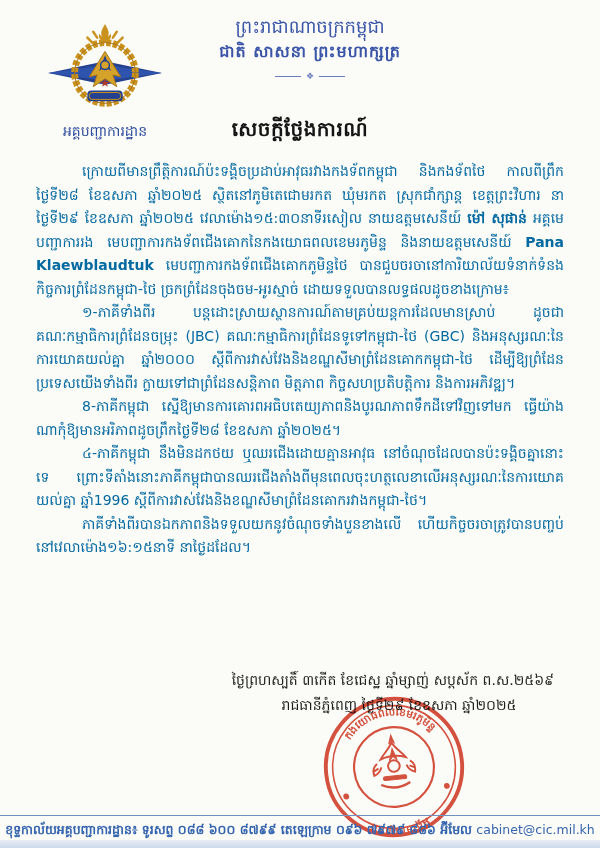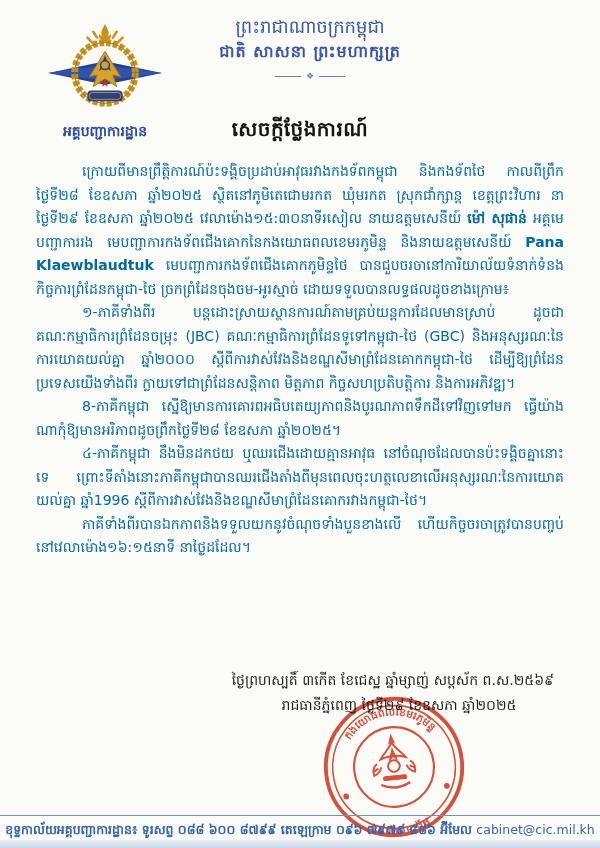--- a/index.html
+++ b/index.html
@@ -7,21 +7,21 @@
     width:600px;height:848px;position:relative;overflow:hidden;
     background:#fbfbf8;
     font-family:"DejaVu Sans", sans-serif;
     color:#232323;
   }
   .page{position:absolute;inset:0;}
 
   
   .emblem-block{position:absolute;left:30px;top:22px;width:150px;text-align:center;}
   .emblem-svg{display:block;margin:0 auto;}
-  .org-name{margin-top:4px;font-size:14px;font-weight:bold;color:#2d4b9e;text-align:center;}
+  .org-name{margin-top:4px;font-size:14px;font-weight:normal;color:#2d4b9e;text-align:center;}
 
   .kingdom-block{position:absolute;left:150px;top:14px;width:320px;text-align:center;color:#3a55a8;}
   .kingdom-l1{font-size:18px;font-weight:normal;line-height:26px;}
   .kingdom-l2{font-size:16px;font-weight:bold;line-height:24px;letter-spacing:1px;}
   .divider{display:flex;align-items:center;justify-content:center;gap:5px;margin-top:8px;color:#3a55a8;opacity:.75;}
   .divider .dline{width:26px;height:1px;background:#3a55a8;}
   .divider .orn{font-size:9px;line-height:9px;}
 
   
   .doc-title{position:absolute;left:0;top:116px;width:100%;text-align:center;

